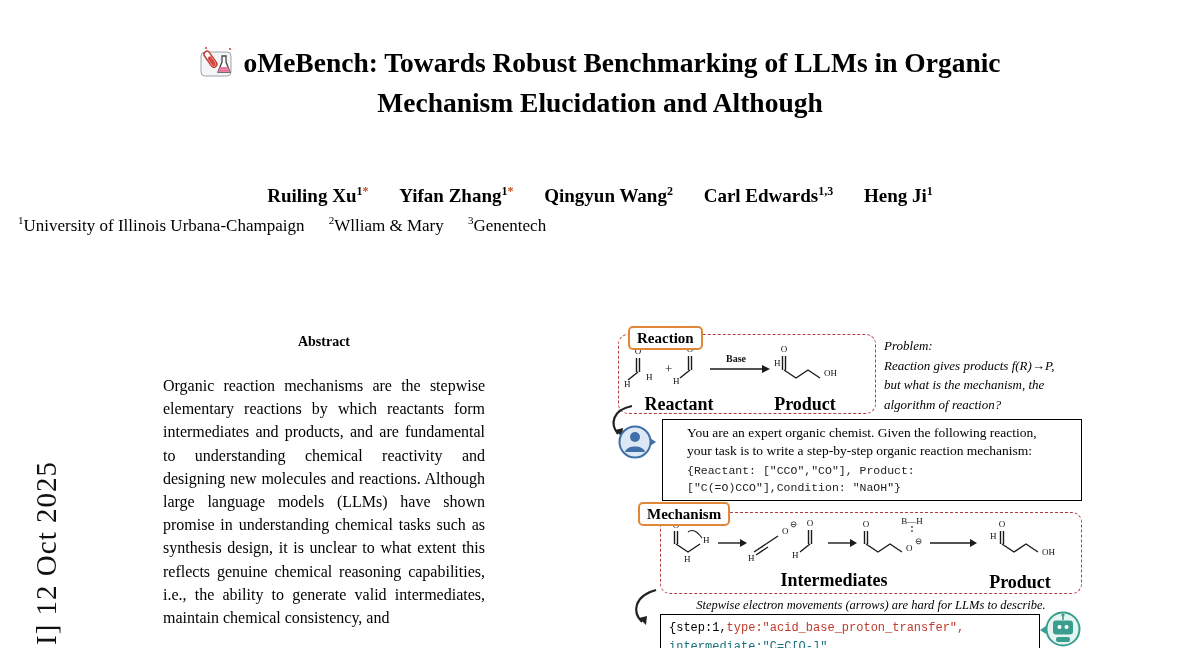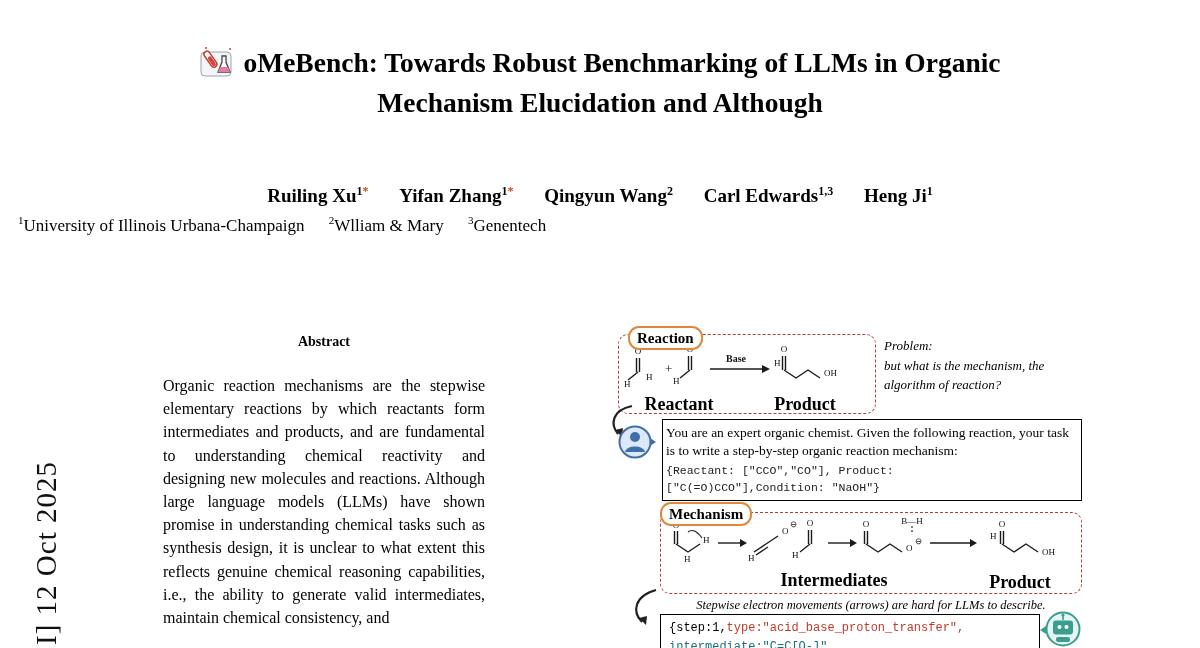--- a/index.html
+++ b/index.html
@@ -22,28 +22,28 @@
   .author sup { font-size:12px; font-weight:bold; }
   .star { color:#c84b1e; }
   .affiliations { position:absolute; top:214px; left:0; width:100%; text-align:left; font-size:17px;margin-left:8px; }
   .affil { display:inline-block; margin:0 10px; }
   .affil sup { font-size:11px; }
 
   .abstract-heading { position:absolute; left:163px; top:334px; width:322px; text-align:center; font-size:14px; font-weight:bold; }
   .abstract-text { position:absolute; left:163px; top:374px; width:322px; font-size:16px; line-height:1.45; text-align:justify; }
 
   .dashed-box { position:absolute; border:1.6px dashed #b43c3c; border-radius:10px; background:transparent; }
-  .label-box { position:absolute; background:#fff; border:2px solid #e0873a; border-radius:11px;
+  .label-box { position:absolute; background:#fff; border:2px solid #e0873a; border-radius:5px;
                font-weight:bold; font-size:15px; padding:0 7px; line-height:1.35; z-index:4; }
   .mol-label { position:absolute; font-weight:bold; font-size:18px; text-align:center; z-index:3; }
   .italic-note { position:absolute; font-style:italic; font-size:13px; line-height:1.5; }
   .fig-svg { position:absolute; z-index:2; }
 
   .prompt-box { position:absolute; left:662px; top:419px; width:420px; height:82px;
-                border:1.5px solid #000; padding:4px 3px; font-size:13.5px; line-height:1.32; }
+                border:1.5px solid #000; padding:4px 24px; font-size:13.5px; line-height:1.32; }
   .prompt-code { font-family:"Liberation Mono", monospace; font-size:11.5px; line-height:1.5; color:#222; margin-top:2px; }
 
   .code-box { position:absolute; left:660px; top:614px; width:380px; height:44px;
               border:1.5px solid #000; padding:4px 8px; font-family:"Liberation Mono", monospace;
               font-size:12px; line-height:1.55; white-space:nowrap; overflow:hidden; }
   .code-red { color:#c0392b; }
   .code-teal { color:#17707a; }
 
   .icon-abs { position:absolute; z-index:5; }
 </style>
@@ -117,20 +117,21 @@
       <text x="200" y="34">OH</text>
     </g>
     <text x="41" y="31" font-family="Liberation Serif, serif" font-size="13" fill="#111">+</text>
     <text x="112" y="20" text-anchor="middle" font-family="Liberation Serif, serif" font-size="10" font-weight="bold" fill="#111">Base</text>
   </svg>
   <div class="mol-label" style="left:624px; top:394px; width:110px;">Reactant</div>
   <div class="mol-label" style="left:760px; top:394px; width:90px;">Product</div>
 
   <div class="italic-note" style="left:884px; top:336px; width:206px;">
     <div>Problem:</div>
+    <div>Reaction gives products f(R)→P,</div>
     <div>but what is the mechanism, the</div>
     <div>algorithm of reaction?</div>
   </div>
 
   <svg class="icon-abs" style="left:608px; top:404px;" width="26" height="38" viewBox="0 0 26 38">
     <path d="M24,2 C4,6 2,20 10,30" stroke="#222" stroke-width="2.2" fill="none"></path>
     <polygon points="7,26 14,33 15,24" fill="#222"></polygon>
   </svg>
 
   <svg class="icon-abs" style="left:618px; top:424px;" width="38" height="36" viewBox="0 0 38 36">
@@ -141,21 +142,21 @@
   </svg>
 
   <div class="prompt-box">
     <div>You are an expert organic chemist. Given the following reaction, your task is to write a step-by-step organic reaction mechanism:</div>
     <div class="prompt-code">
       <div>{Reactant: ["CCO","CO"], Product:</div>
       <div>["C(=O)CCO"],Condition: "NaOH"}</div>
     </div>
   </div>
 
-  <div class="label-box" style="left:660px; top:502px;">Mechanism</div>
+  <div class="label-box" style="left:638px; top:502px;">Mechanism</div>
   <div class="dashed-box" style="left:660px; top:512px; width:422px; height:82px;"></div>
 
   <svg class="fig-svg" style="left:666px; top:516px;" width="410" height="52" viewBox="0 0 410 52">
     <g stroke="#1a1a1a" stroke-width="1.4" fill="none">
       <path d="M8.5,28 L8.5,15"></path>
         <path d="M11.5,28 L11.5,15"></path>
         <path d="M10,28 L22,36 L34,28"></path>
       <path d="M36,22 Q28,11 22,16" stroke-width="1.1"></path>
       <path d="M52,27 L74,27"></path>
       <path d="M88,36 L100,28"></path>

